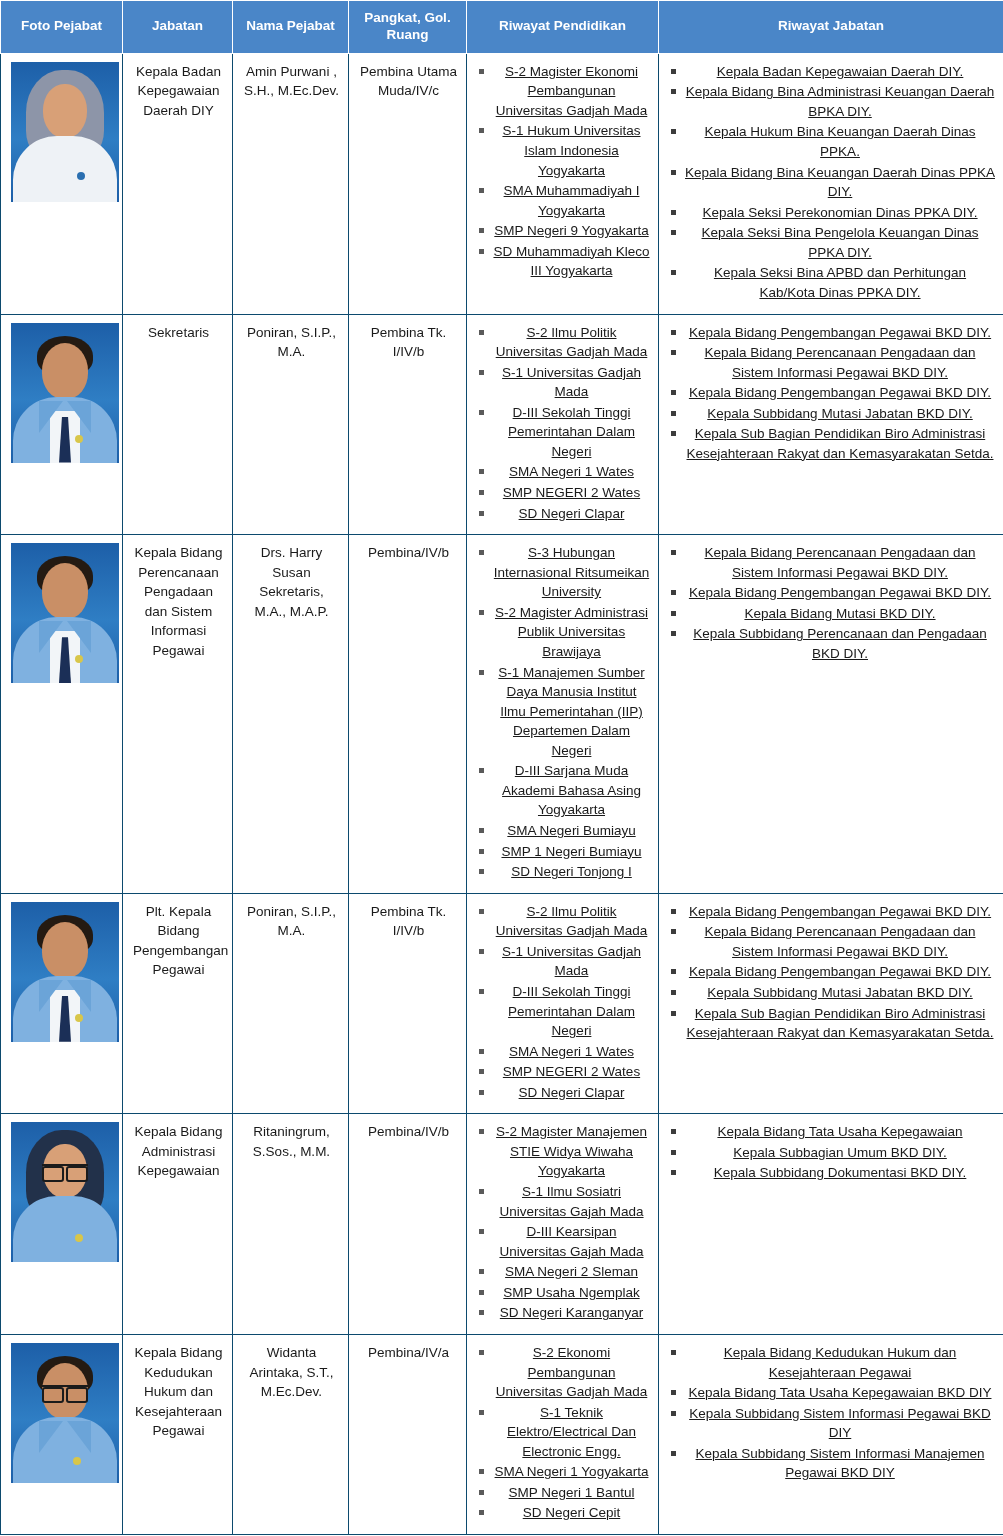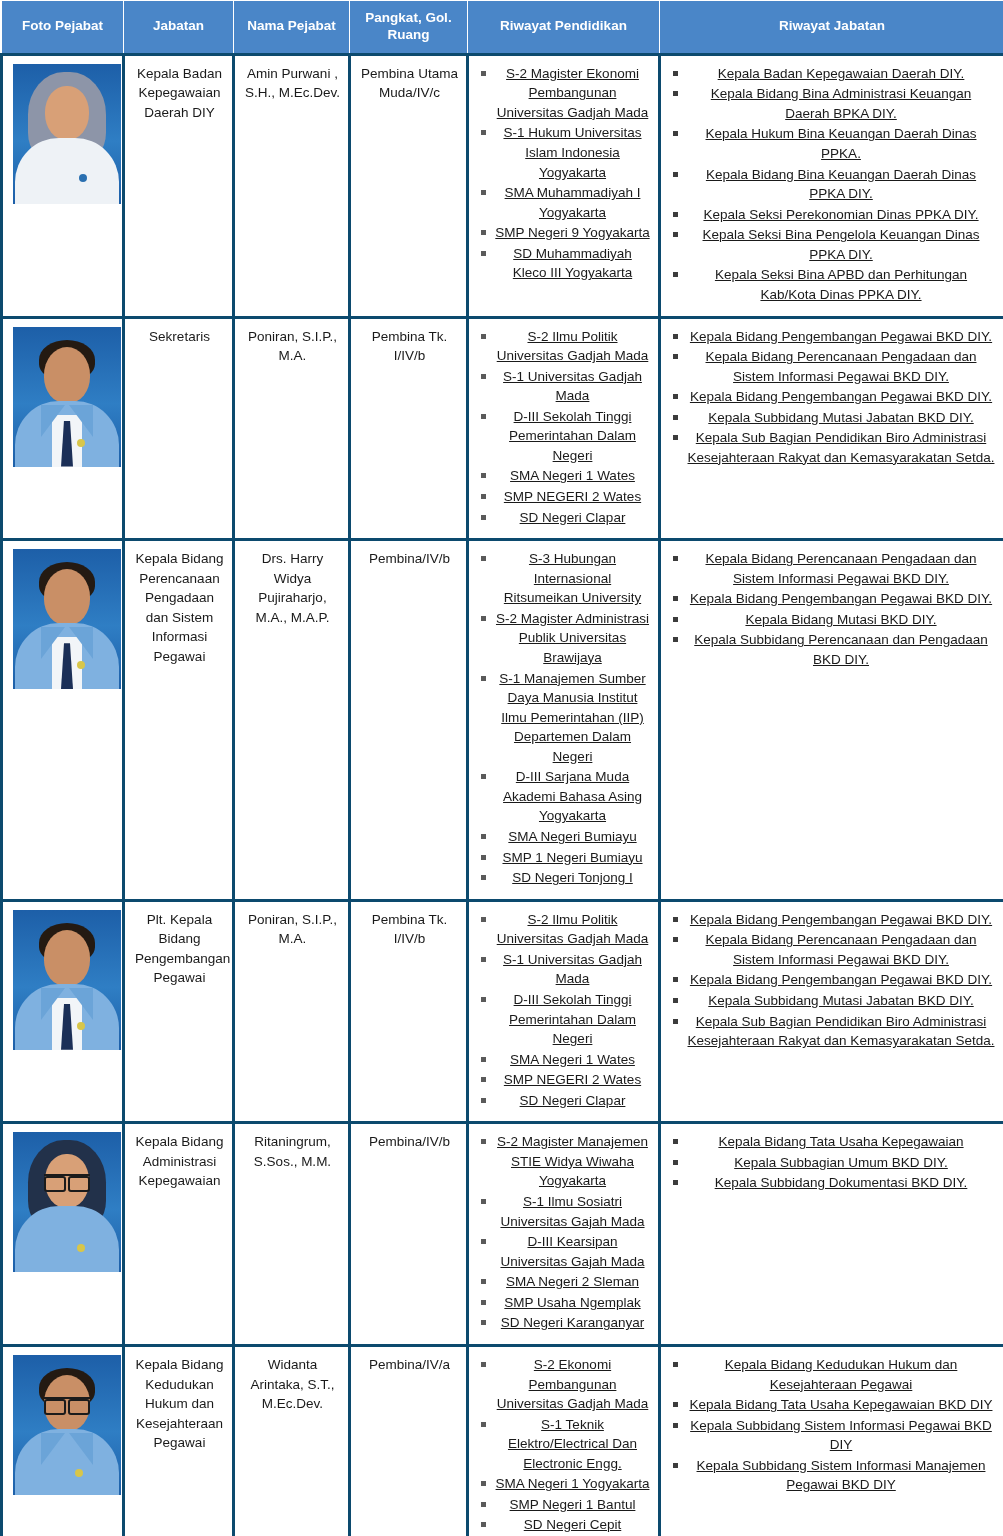--- a/index.html
+++ b/index.html
@@ -25,21 +25,21 @@
     color: #ffffff;
     font-size: 13.5px;
     font-weight: bold;
     text-align: center;
     vertical-align: middle;
     padding: 9px 6px;
     border: 1px solid #ffffff;
     line-height: 1.25;
   }
   table.officials td {
-    border: 3px solid #0c4a6e;
+    border: 1px solid #0c4a6e;
     vertical-align: top;
     padding: 8px 8px 10px 10px;
     font-size: 13.5px;
     color: #1a1a1a;
     line-height: 1.45;
     text-align: center;
   }
   
   col.c-photo   { width: 122px; }
   col.c-jab     { width: 110px; }
@@ -313,21 +313,21 @@
                 <div class="p-tie"></div>
                 <div class="p-collar-l"></div>
                 <div class="p-collar-r"></div>
                 <div class="p-badge" style="left:64px;bottom:20px;"></div>
               </div>
             </div>
           </td>
           <td class="jabatan-cell">
             <span class="jab-text">Kepala Bidang Perencanaan Pengadaan dan Sistem Informasi Pegawai</span>
           </td>
-          <td>Drs. Harry Widya Pujiraharjo, M.A., M.A.P.</td>
+          <td>Drs. Harry Susan Sekretaris, M.A., M.A.P.</td>
           <td>Pembina/IV/b</td>
           <td>
             <ul class="bullets ">
               <li>S-3 Hubungan Internasional Ritsumeikan University</li>
               <li>S-2 Magister Administrasi Publik Universitas Brawijaya</li>
               <li>S-1 Manajemen Sumber Daya Manusia Institut Ilmu Pemerintahan (IIP) Departemen Dalam Negeri</li>
               <li>D-III Sarjana Muda Akademi Bahasa Asing Yogyakarta</li>
               <li>SMA Negeri Bumiayu</li>
               <li>SMP 1 Negeri Bumiayu</li>
               <li>SD Negeri Tonjong I</li>

